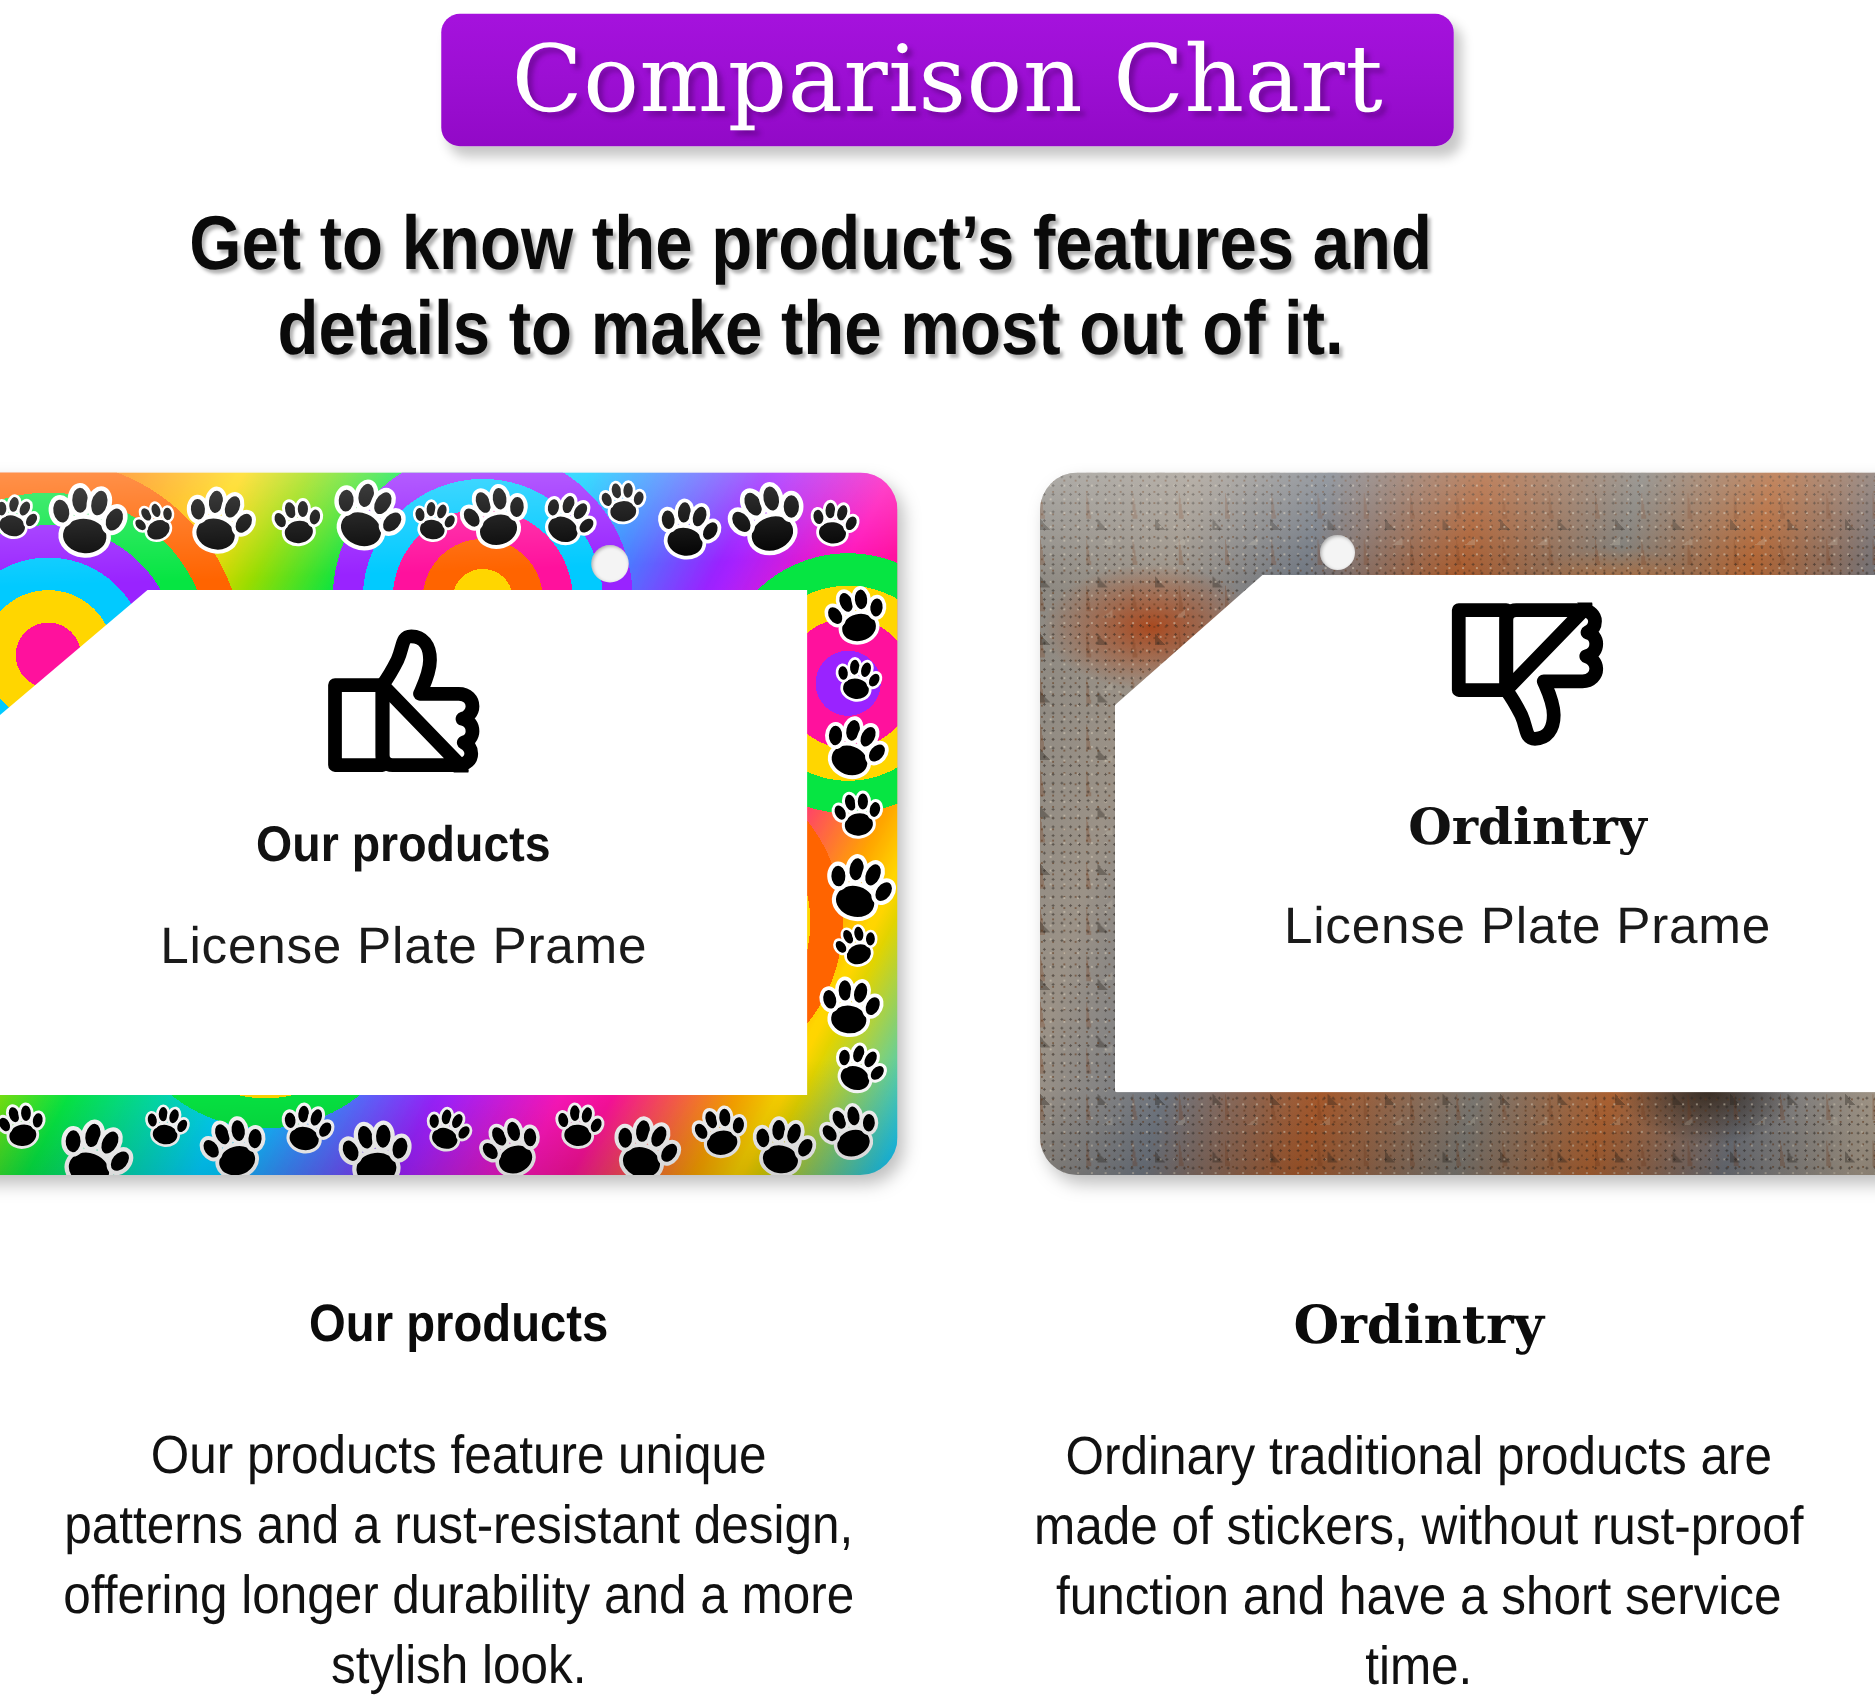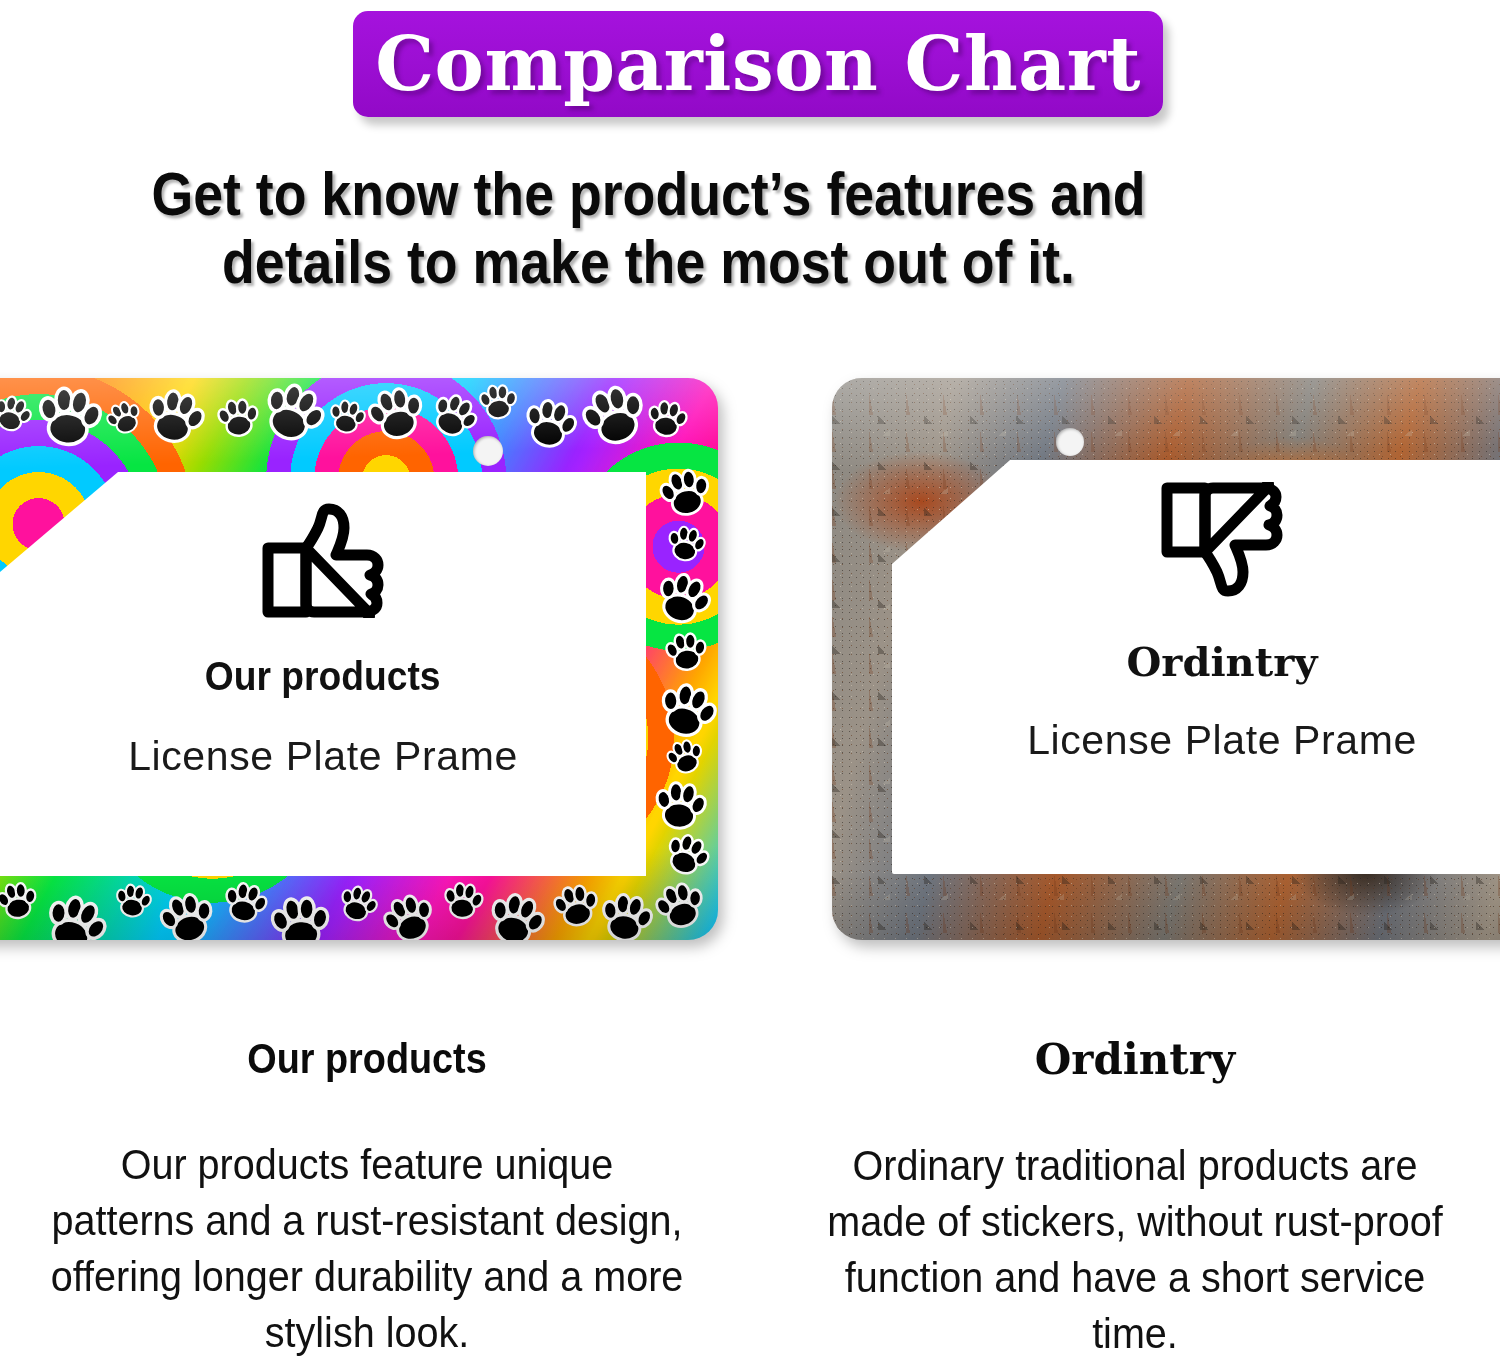--- a/index.html
+++ b/index.html
@@ -14,21 +14,21 @@
   
   #title-banner{
     position:absolute; left:353px; top:11px; width:810px; height:106px;
     background:linear-gradient(180deg,#a512dd 0%, #9c0fd3 48%, #9209c7 100%);
     border-radius:15px;
     box-shadow:6px 8px 9px rgba(0,0,0,.22);
     display:flex; align-items:center; justify-content:center;
   }
   #title-banner .txt{
     font-family:"DejaVu Serif", serif;
-    font-weight:bold;
+    font-weight:normal;
     font-size:74px;
     color:#ffffff;
     letter-spacing:.5px;
     line-height:1;
     text-shadow:4px 4px 4px rgba(70,0,100,.45);
     white-space:nowrap;
   }
 
   
   #subtitle{

